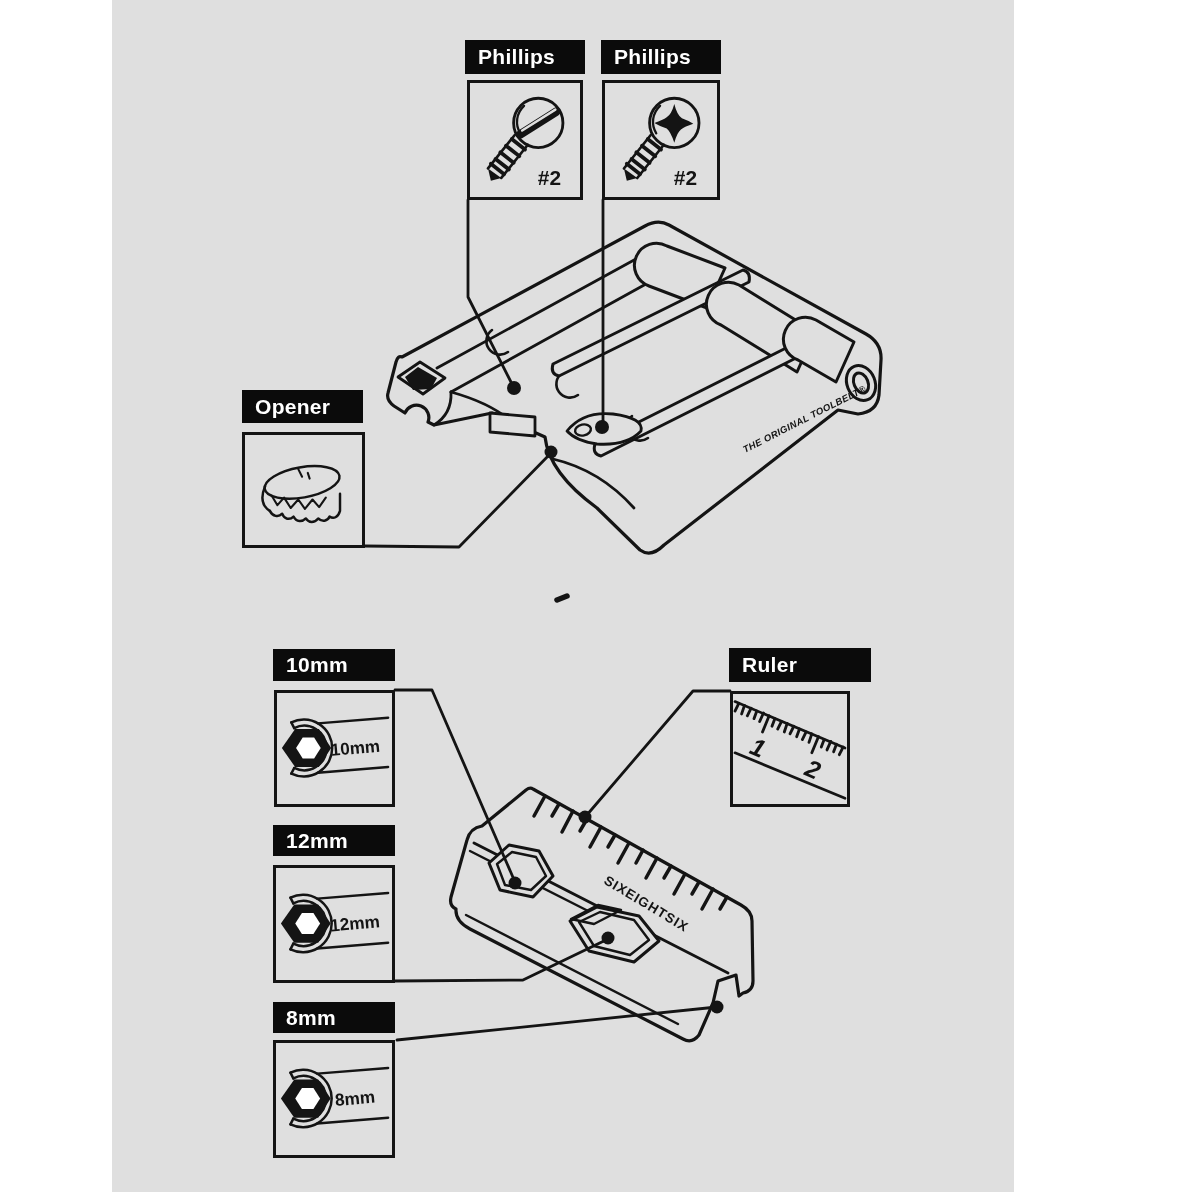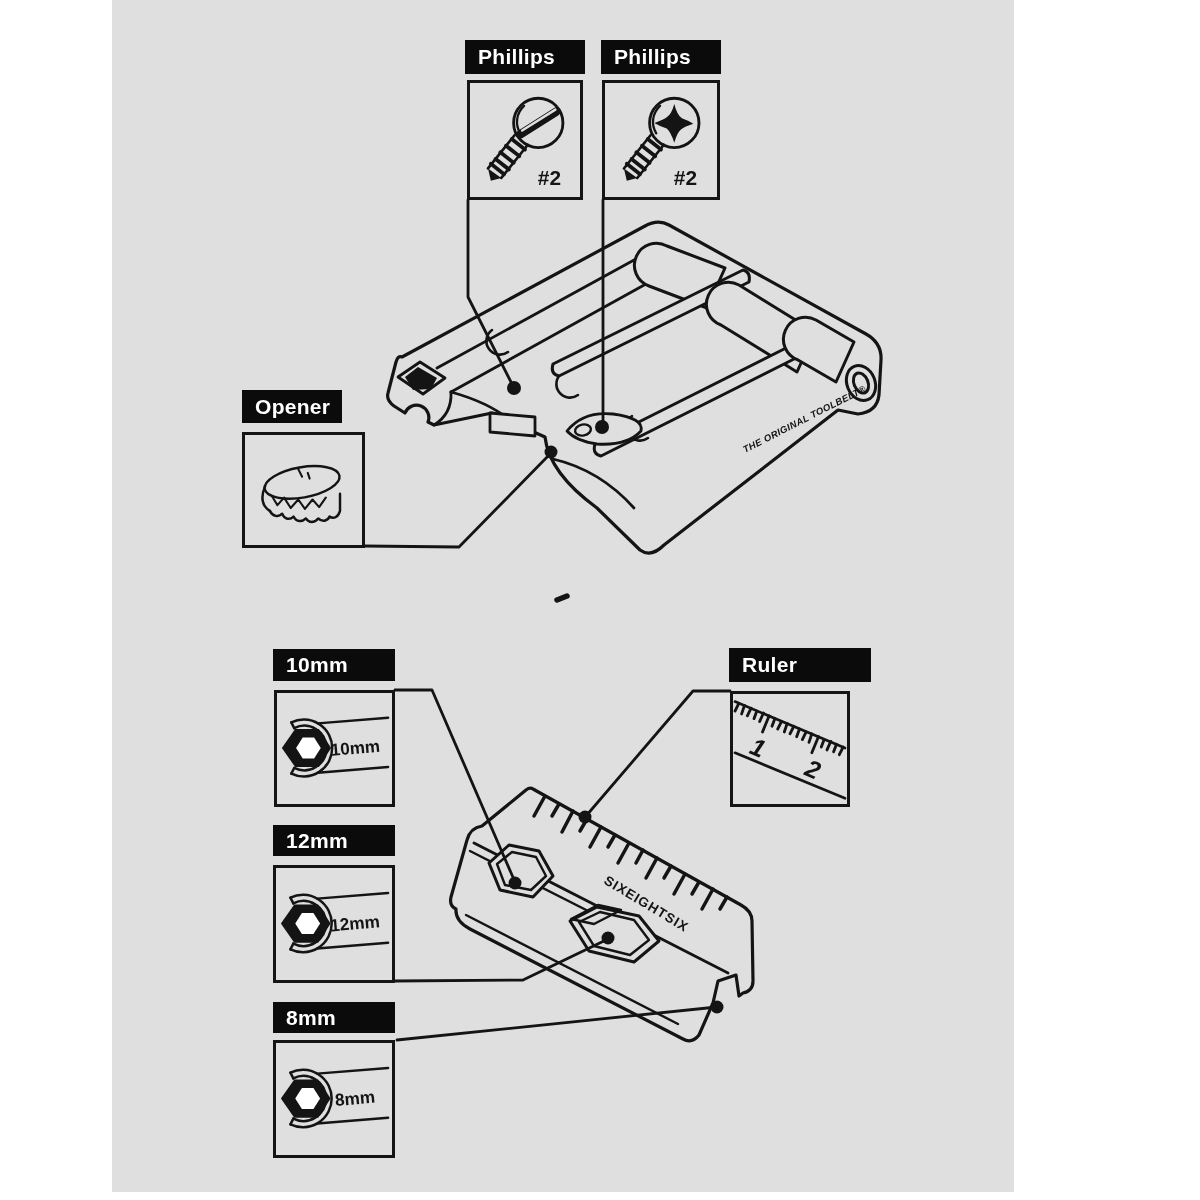--- a/index.html
+++ b/index.html
@@ -123,21 +123,21 @@
     <line x1="557" y1="600" x2="567" y2="596" stroke-width="5.5"></line>
   </g>
 </svg>
 
 <div class="callout-label" style="left:465px;top:40px;width:120px;height:34px;">
     <span>Phillips</span>
   </div>
 <div class="callout-label" style="left:601px;top:40px;width:120px;height:34px;">
     <span>Phillips</span>
   </div>
-<div class="callout-label" style="left:242px;top:390px;width:100px;height:33px;">
+<div class="callout-label" style="left:242px;top:390px;width:121px;height:33px;">
     <span>Opener</span>
   </div>
 <div class="callout-label" style="left:273px;top:649px;width:122px;height:32px;">
     <span>10mm</span>
   </div>
 <div class="callout-label" style="left:273px;top:825px;width:122px;height:31px;">
     <span>12mm</span>
   </div>
 <div class="callout-label" style="left:273px;top:1002px;width:122px;height:31px;">
     <span>8mm</span>

